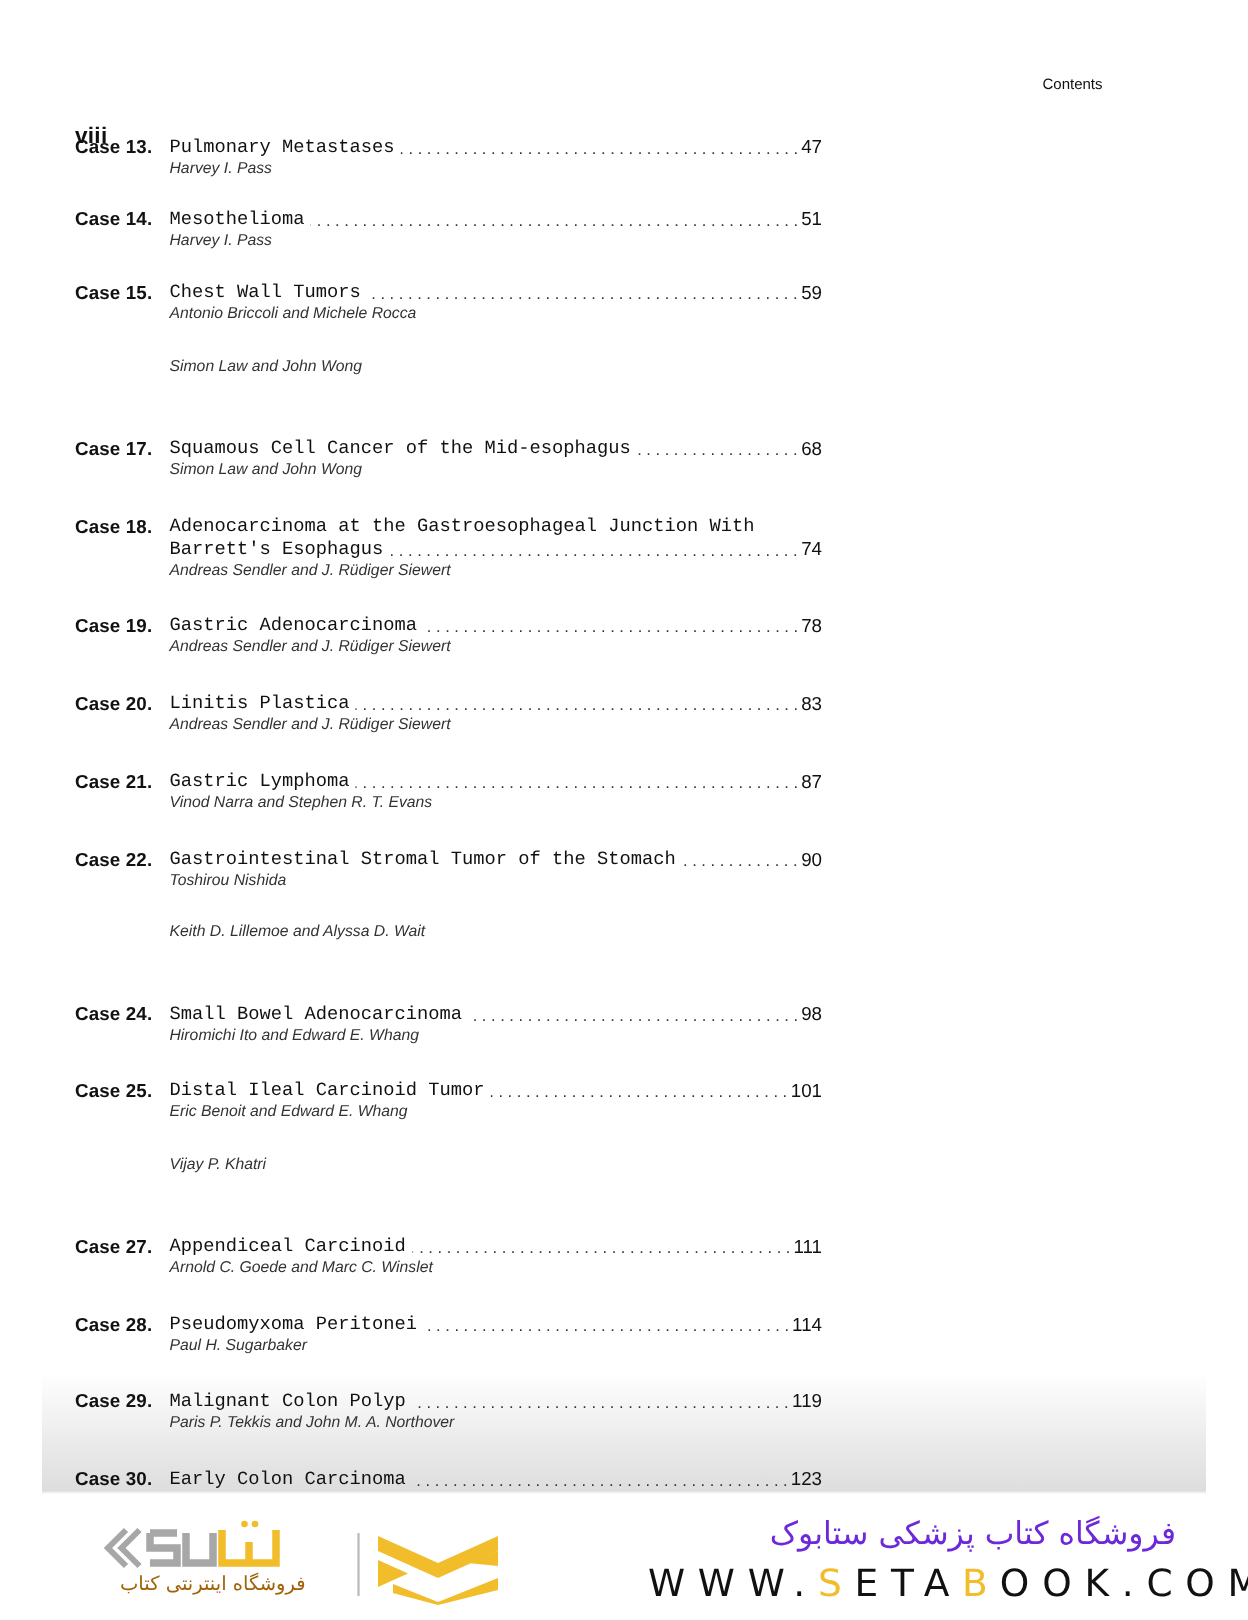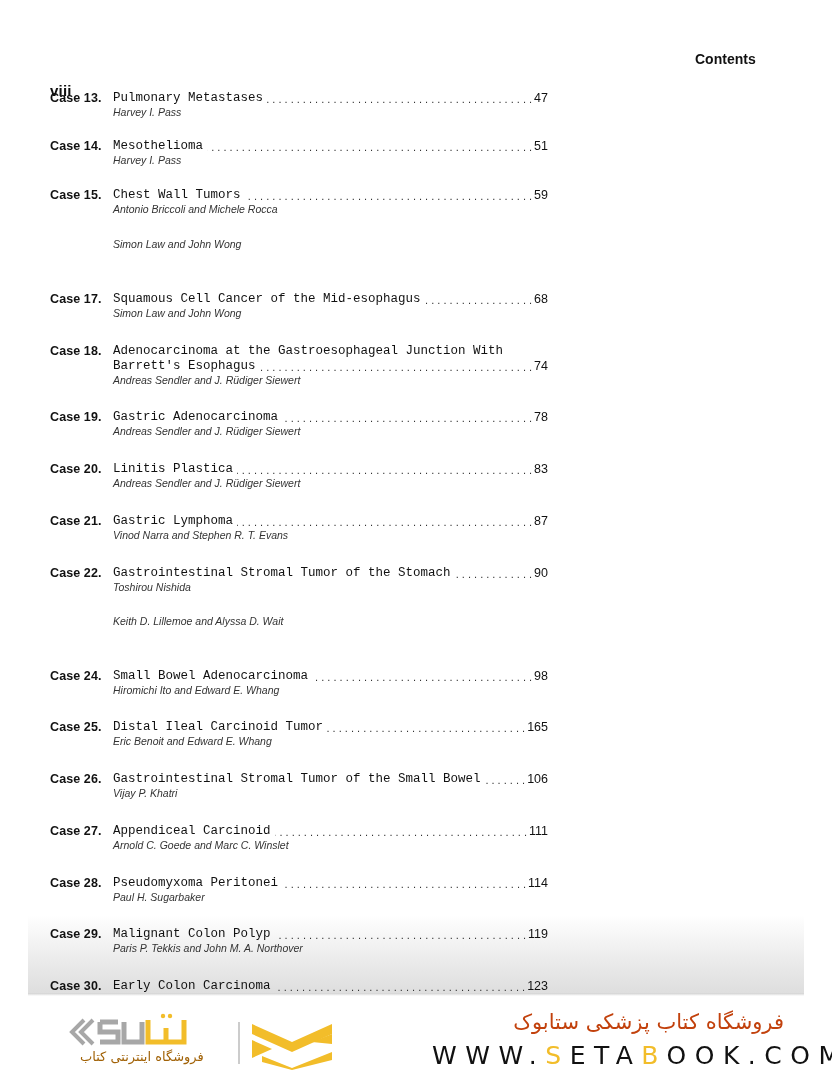--- a/index.html
+++ b/index.html
@@ -34,22 +34,22 @@
       top: 46px;
       font-size: 15px;
       font-weight: bold;
       letter-spacing: 0.2px;
       margin-top: 36px;
     }
     .running-head {
       position: absolute;
       left: 695px;
       top: 51px;
-      font-size: 14px;
-      font-weight: bold;
+      font-size: 10px;
+      font-weight: normal;
     }
     .toc {
       position: absolute;
       left: 50px;
       top: 88px;
       width: 498px;
     }
     .entry {
       position: absolute;
       left: 0;
@@ -128,21 +128,21 @@
       font-size: 13px;
       color: #a16207;
       direction: rtl;
       font-family: "DejaVu Sans", sans-serif;
     }
     .tagline {
       position: absolute;
       right: 48px;
       top: 1010px;
       font-size: 21px;
-      color: #c2410c;
+      color: #6d28d9;
       direction: rtl;
       font-family: "DejaVu Sans", sans-serif;
     }
     .site-url {
       position: absolute;
       left: 432px;
       top: 1041px;
       font-size: 25px;
       letter-spacing: 8.5px;
       color: #111;
@@ -274,32 +274,26 @@
       <span class="page-no">98</span>
     </div>
     <div class="author">Hiromichi Ito and Edward E. Whang</div>
   </div>
 
   <div class="entry" style="top:629px">
     <div class="line">
       <span class="case-label">Case 25.</span>
       <span class="title">Distal Ileal Carcinoid Tumor</span>
       <span class="leader"></span>
-      <span class="page-no">165</span>
+      <span class="page-no">101</span>
     </div>
     <div class="author">Eric Benoit and Edward E. Whang</div>
   </div>
 
   <div class="entry" style="top:681px">
-    <div class="line">
-      <span class="case-label">Case 26.</span>
-      <span class="title">Gastrointestinal Stromal Tumor of the Small Bowel</span>
-      <span class="leader"></span>
-      <span class="page-no">106</span>
-    </div>
     <div class="author">Vijay P. Khatri</div>
   </div>
 
   <div class="entry" style="top:733px">
     <div class="line">
       <span class="case-label">Case 27.</span>
       <span class="title">Appendiceal Carcinoid</span>
       <span class="leader"></span>
       <span class="page-no">111</span>
     </div>

